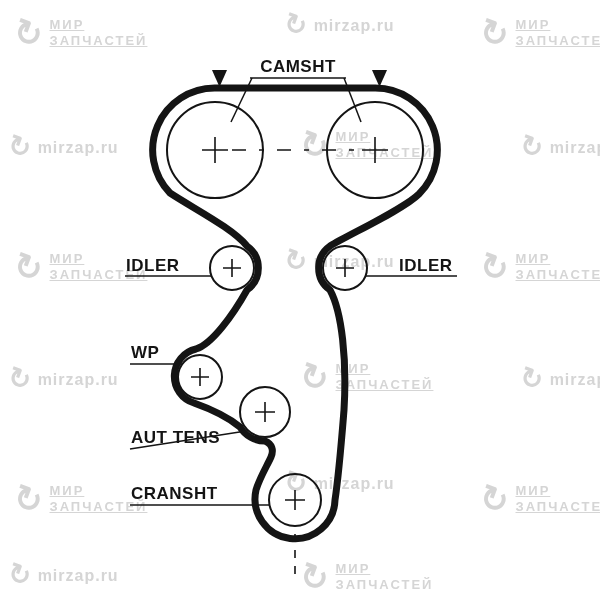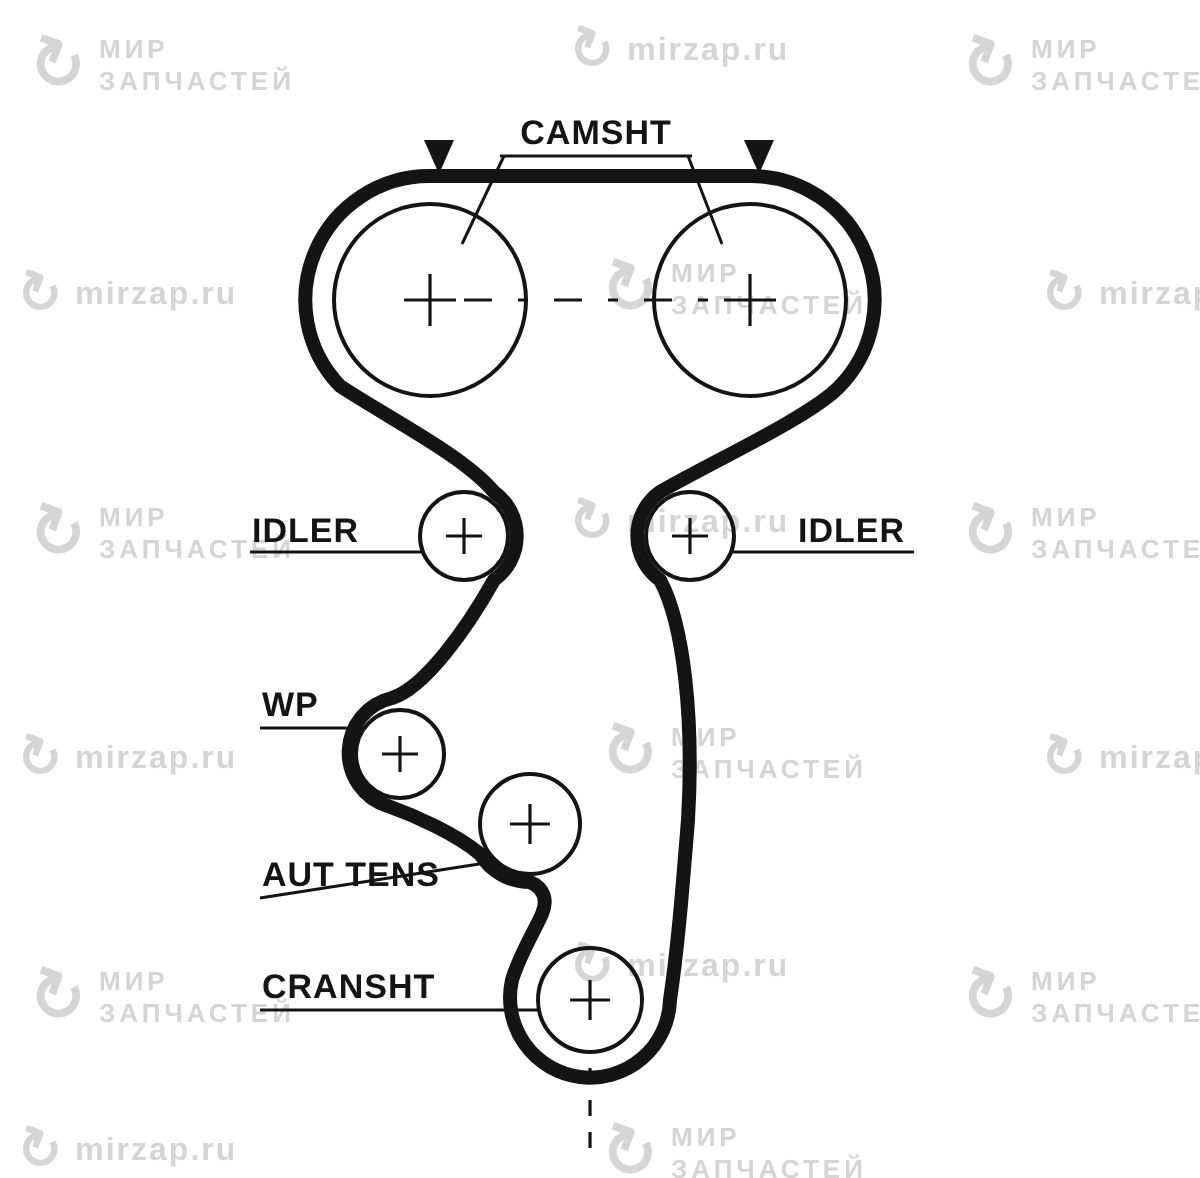--- a/index.html
+++ b/index.html
@@ -20,21 +20,21 @@
     white-space:nowrap;
     user-select:none;
   }
   .wm-logo{
     font-size:34px;line-height:1;
     transform:rotate(20deg);
     font-weight:bold;
   }
   .wm-tile.site .wm-logo{font-size:27px;}
   .wm-text{display:block;}
-  .wm-text.two-line{display:flex;flex-direction:column;font-size:13px;letter-spacing:2px;line-height:1.25;}
+  .wm-text.two-line{display:flex;flex-direction:column;font-size:13px;letter-spacing:2px;line-height:1.25;text-decoration:underline;}
   .wm-tile.site .wm-text{font-size:16px;letter-spacing:1px;}
   
   svg.diagram{position:absolute;inset:0;z-index:1;color:var(--line-color,#141414);}
   svg.diagram text{
     font-family:"Liberation Sans", sans-serif;
     font-size:17px;
     font-weight:600;
     letter-spacing:0.5px;
     fill:currentColor;
   }

